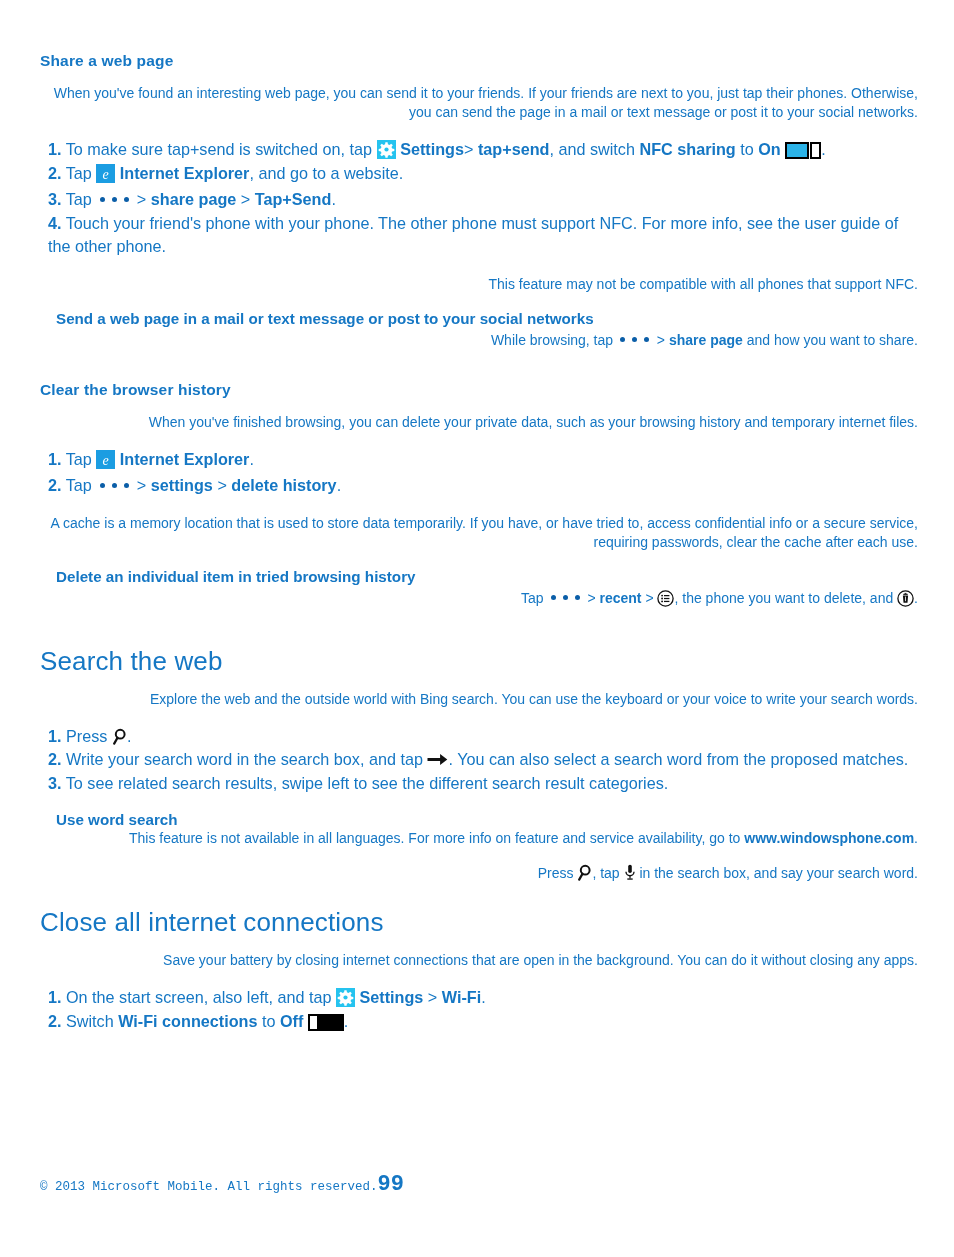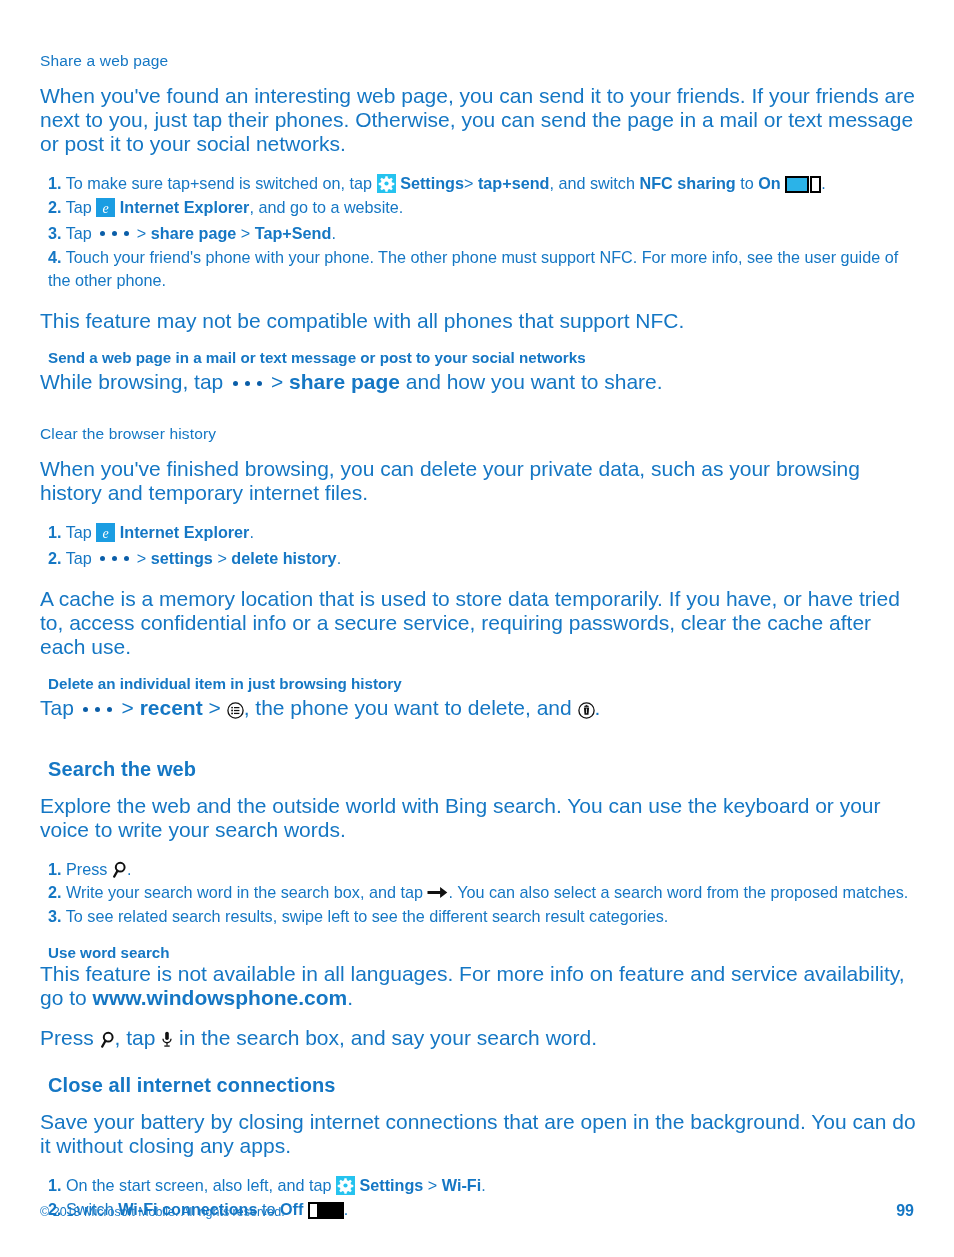--- a/index.html
+++ b/index.html
@@ -18,43 +18,44 @@
     position: relative;
     width: 954px;
     height: 1257px;
     box-sizing: border-box;
     padding: 52px 40px 0 40px;
   }
   .content { width: 878px; }
 
   h2.section-title {
     font-size: 15.5px;
-    font-weight: normal;
+    font-weight: bold;
     color: #1577c4;
     margin: 0 0 14px 0;
     letter-spacing: 0.01em;
   }
   h1.major-title {
-    font-size: 20px;
-    font-weight: bold;
-    color: #1577c4;
-    margin: 0 0 13px 8px;
+    font-size: 26px;
+    font-weight: normal;
+    color: #1577c4;
+    margin: 0 0 13px 0;
     letter-spacing: 0.005em;
   }
   h3.sub-title {
     font-size: 15.2px;
     font-weight: bold;
     color: #1577c4;
-    margin: 0 0 1px 8px;
+    margin: 0 0 1px 16px;
   }
   p.para {
-    font-size: 21px;
-    line-height: 24px;
+    font-size: 14px;
+    line-height: 19px;
     margin: 0 0 16px 0;
     color: #1577c4;
+    text-align: right;
   }
   ol.steps {
     list-style: none;
     margin: 0 0 16px 8px;
     padding: 0;
     font-size: 16.2px;
     line-height: 23.5px;
   }
   ol.steps li { margin: 0; padding: 0; }
   .num { font-weight: bold; }
@@ -133,31 +134,32 @@
 
   .ico-circle { width: 17px; height: 17px; vertical-align: -4px; }
   .ico-search { width: 15px; height: 17px; vertical-align: -3px; }
   .ico-arrow  { width: 21px; height: 15px; vertical-align: -2px; }
   .ico-mic    { width: 12px; height: 17px; vertical-align: -3px; }
 
   
   .footer {
     position: absolute;
     left: 40px; right: 40px;
-    bottom: 37px;
+    bottom: 60px;
     display: flex;
     align-items: baseline;
-    justify-content: space-between;
+    justify-content: flex-start;
+    font-family: Liberation Mono, monospace;
   }
   .copyright {
     font-size: 12.5px;
     color: #1577c4;
   }
   .pagenum {
-    font-size: 16px;
+    font-size: 22px;
     font-weight: bold;
     color: #1577c4;
   }
 </style>
 </head>
 <body>
 
 <div class="page">
   <div class="content">
 
@@ -247,21 +249,21 @@
         <span class="dots dots-dark"><i></i><i></i><i></i></span>
         <span>&gt;</span>
         <b>settings</b>
         <span>&gt;</span>
         <b>delete history</b><span>.</span>
       </li>
     </ol>
 
     <p class="para">A cache is a memory location that is used to store data temporarily. If you have, or have tried to, access confidential info or a secure service, requiring passwords, clear the cache after each use.</p>
 
-    <h3 class="sub-title">Delete an individual item in just browsing history</h3>
+    <h3 class="sub-title">Delete an individual item in tried browsing history</h3>
     <p class="para">
       <span>Tap</span>
       <span class="dots dots-dark"><i></i><i></i><i></i></span>
       <span>&gt;</span>
       <b>recent</b>
       <span>&gt;</span>
       <span class="ico ico-circle">
         <svg viewBox="0 0 17 17" xmlns="http://www.w3.org/2000/svg" aria-hidden="true">
           <circle cx="8.5" cy="8.5" r="7.6" fill="none" stroke="#111111" stroke-width="1.3"></circle>
           <circle cx="5.1" cy="5.6" r="0.95" fill="#111111"></circle>

